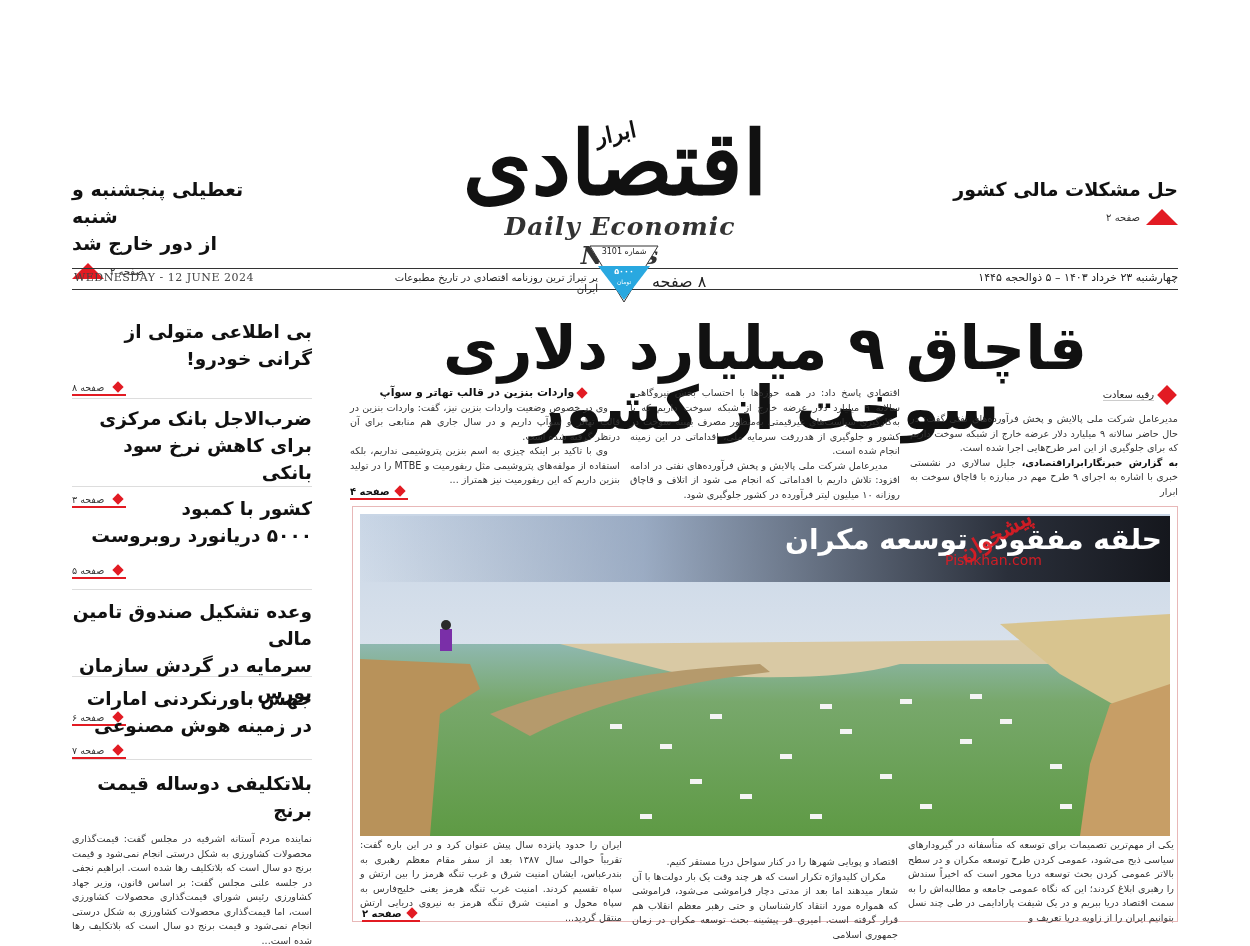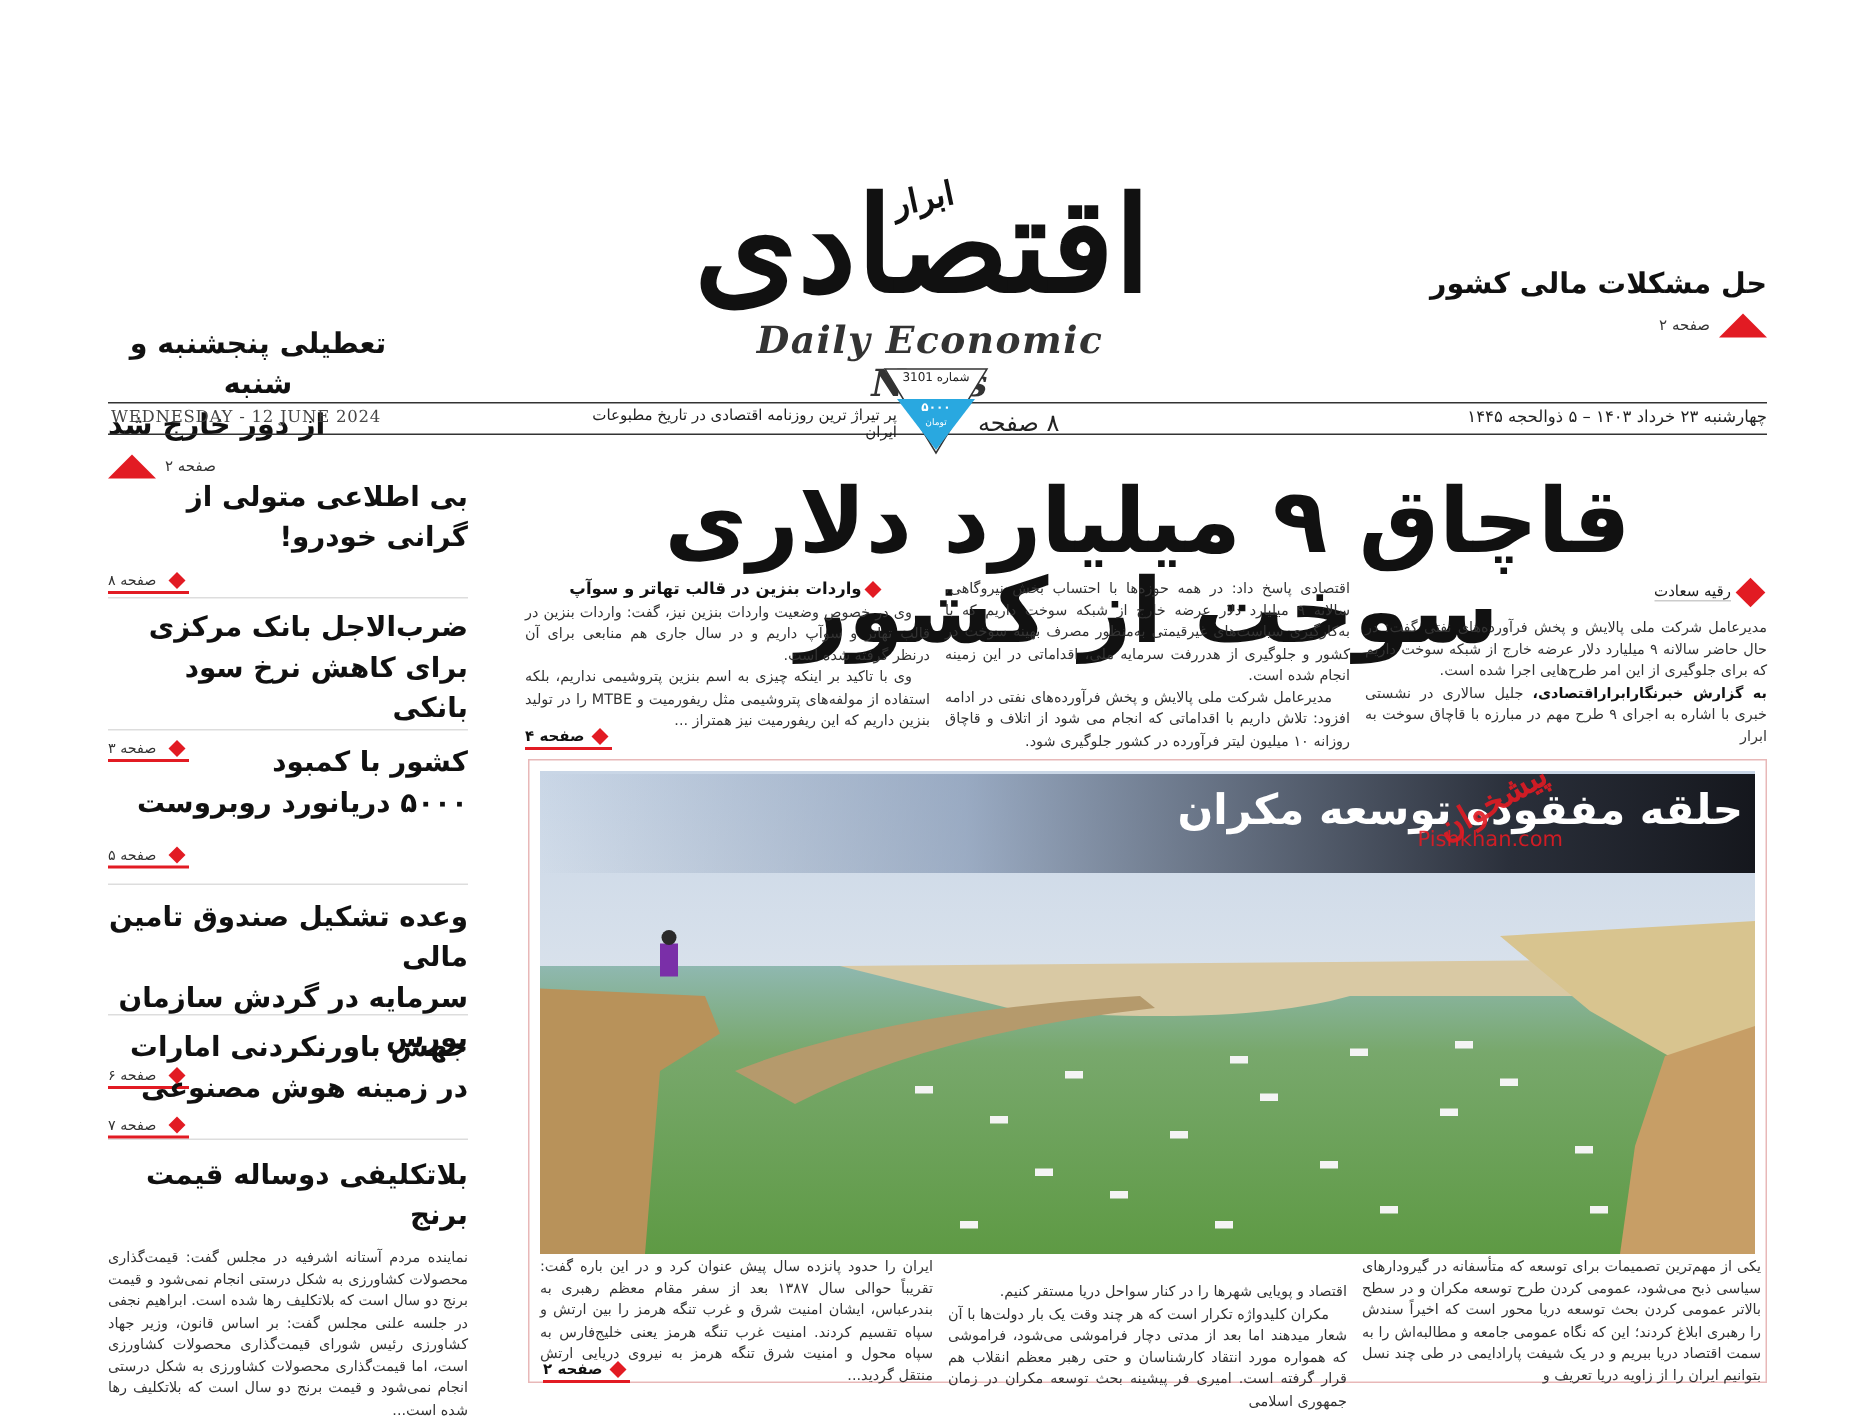--- a/index.html
+++ b/index.html
@@ -53,21 +53,21 @@
 
 <div class="abs rtl" style="right:72px; top:176px; width:260px;">
   <div class="side-head">حل مشکلات مالی کشور</div>
   <div class="page-ref" style="margin-top:6px;">
     <span class="tri"></span>
     <span>صفحه ۲</span>
   </div>
 </div>
 
 <div class="abs" style="left:72px; top:176px; width:200px; direction:rtl; text-align:left;">
-  <div class="side-head" style="text-align:center; direction:rtl;margin-top:40px;">تعطیلی پنجشنبه و شنبه</div>
+  <div class="side-head" style="text-align:left; direction:rtl;">تعطیلی پنجشنبه و شنبه</div>
   <div class="side-head" style="text-align:left; direction:rtl; padding-left:0;">از دور خارج شد</div>
   <div class="page-ref" style="margin-top:6px; direction:ltr;">
     <span class="tri"></span>
     <span style="direction:rtl;">صفحه ۲</span>
   </div>
 </div>
 
 <div class="abs rule" style="left:72px; top:268px; width:1106px;"></div>
 <div class="abs rule" style="left:72px; top:289px; width:1106px;"></div>
 <div class="abs dateline rtl" style="right:72px; top:271px; width:260px;">چهارشنبه ۲۳ خرداد ۱۴۰۳ – ۵ ذوالحجه ۱۴۴۵</div>

